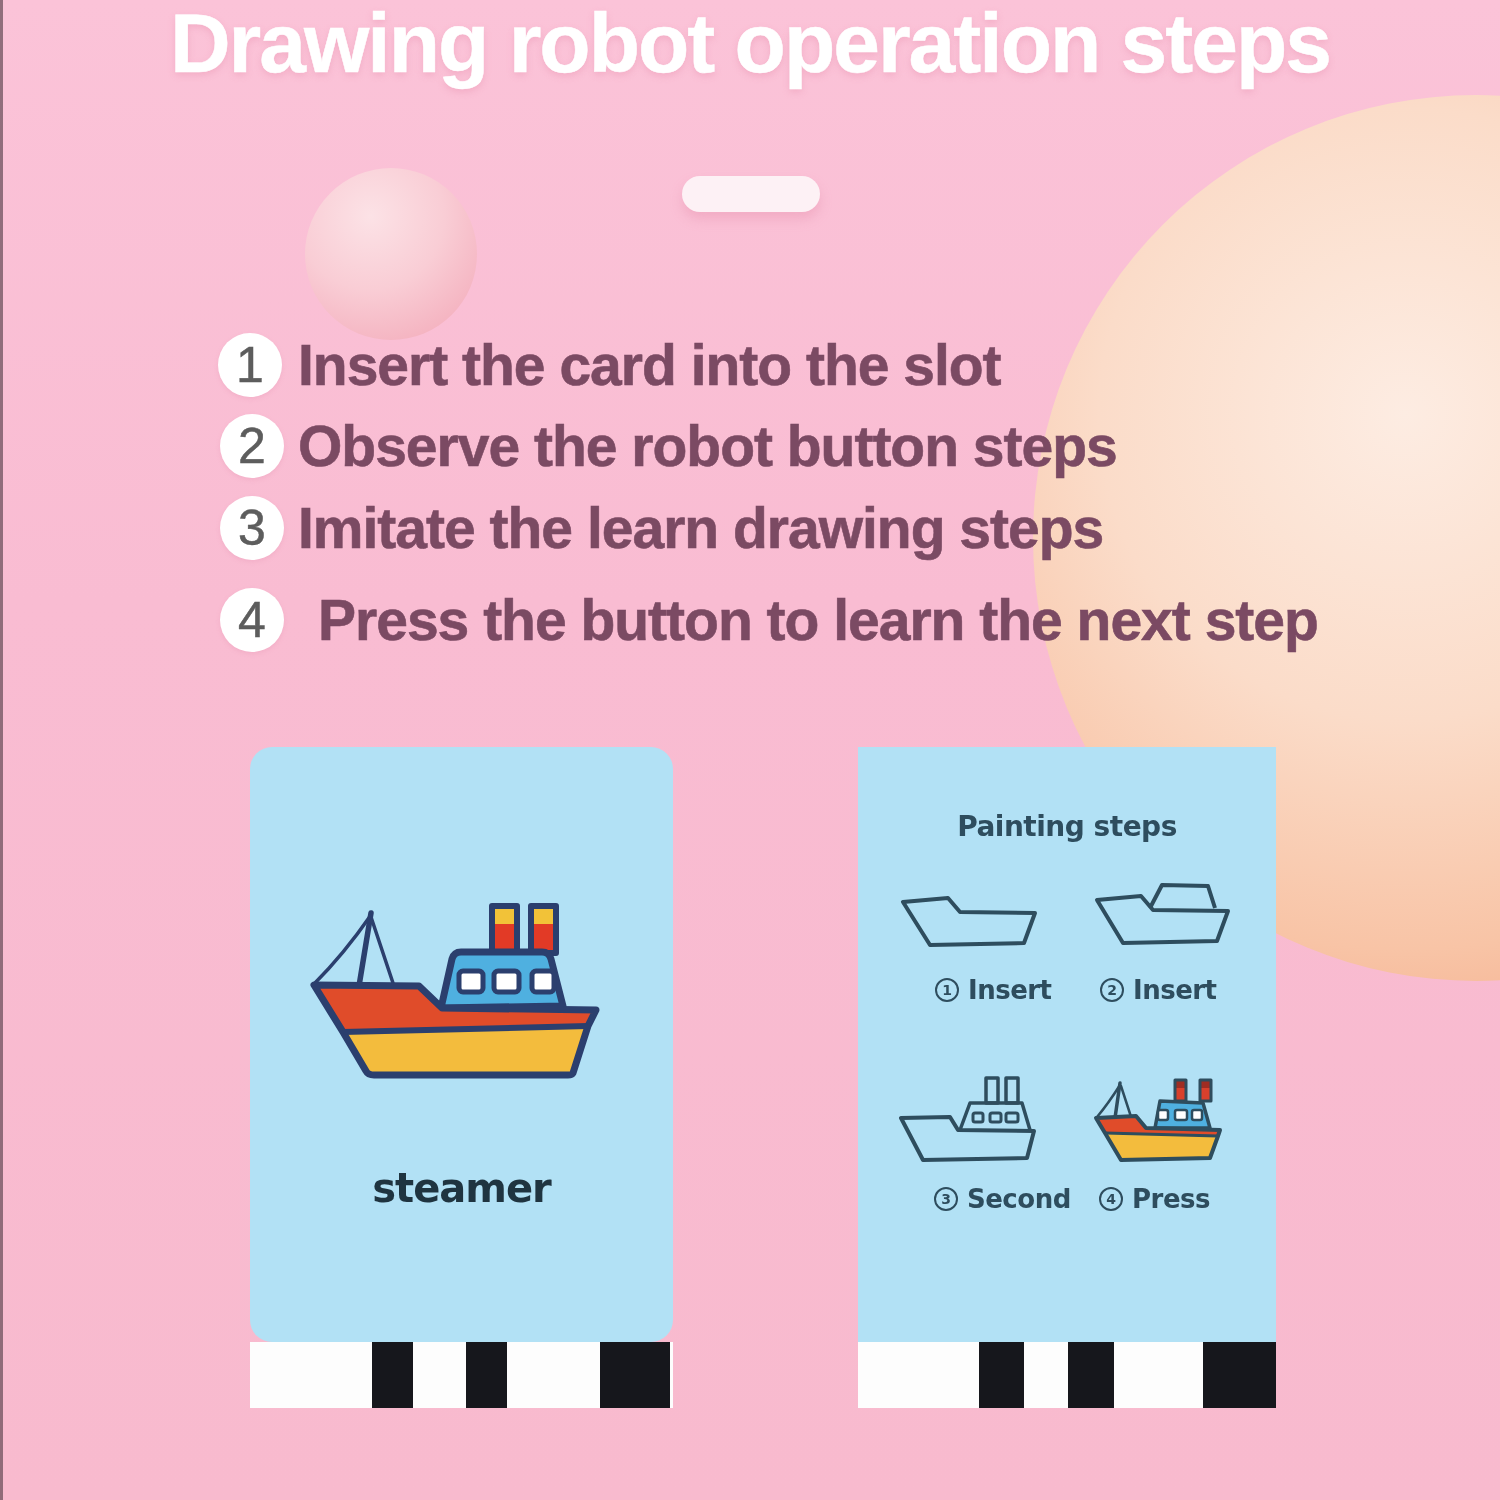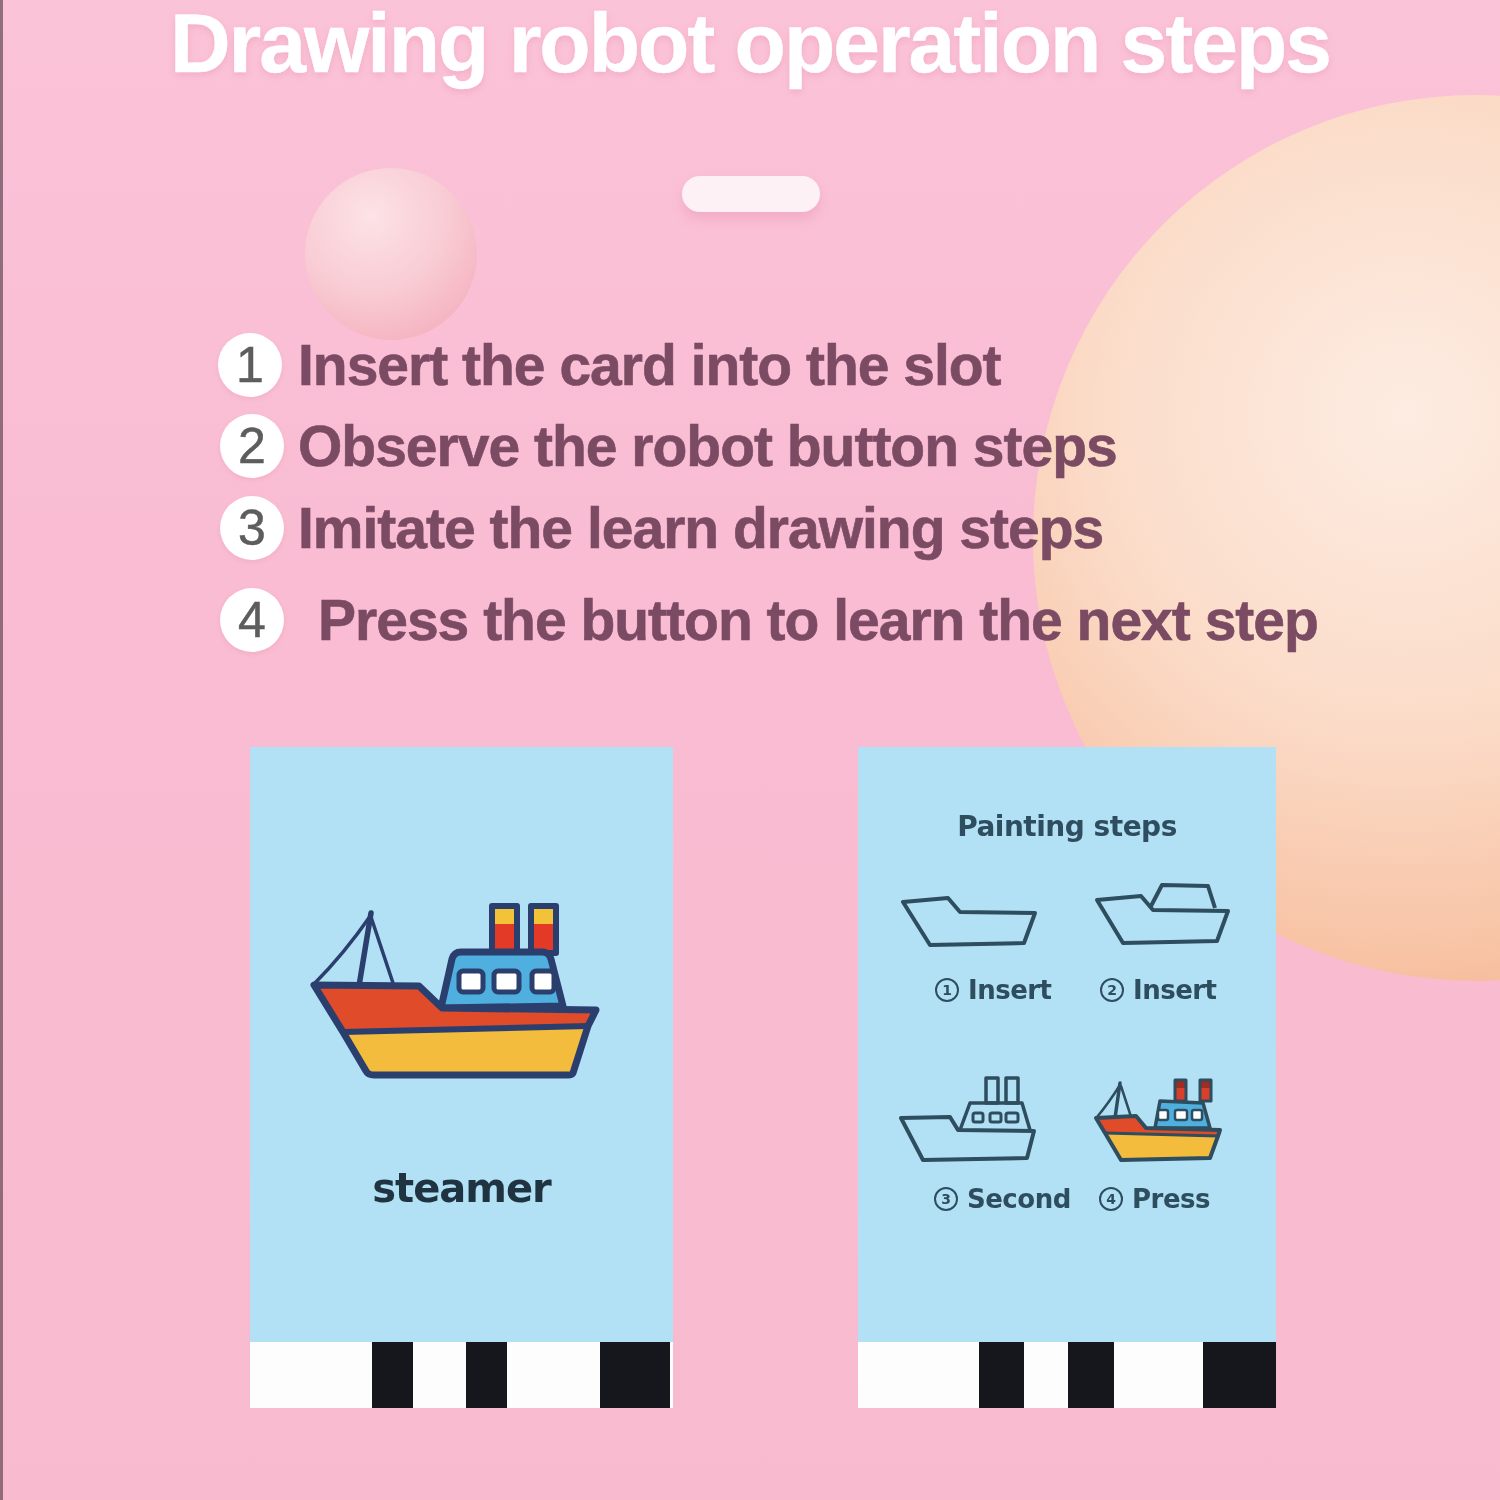--- a/index.html
+++ b/index.html
@@ -31,21 +31,21 @@
     box-shadow:0 2px 4px rgba(226,140,170,.25);}
   .step-label{height:68px;line-height:68px;font-size:57px;letter-spacing:-1px;
     color:#7b4a63;-webkit-text-stroke:.6px #7b4a63;white-space:nowrap;font-weight:bold;}
   .c1{left:218px;top:333px;} .t1{left:298px;top:331px;}
   .c2{left:220px;top:414px;} .t2{left:298px;top:412px;}
   .c3{left:220px;top:496px;} .t3{left:298px;top:494px;}
   .c4{left:220px;top:588px;} .t4{left:298px;top:586px;margin-left:20px;}
 
   
   .card{top:747px;height:595px;background:#b2e1f5;}
-  .card-left{left:250px;width:423px;}
+  .card-left{left:250px;width:423px;border-radius:22px;}
   .card-right{left:858px;width:418px;}
   .barcode{position:absolute;left:0;top:595px;width:100%;height:66px;background:#fdfdfd;}
   .bar{position:absolute;top:0;height:66px;background:#16171c;}
 
   .caption{position:absolute;left:0;top:418px;width:100%;text-align:center;
     font-family:"DejaVu Sans",sans-serif;font-size:40px;font-weight:700;
     letter-spacing:-1px;color:#1f3440;}
   .pcard-title{position:absolute;left:0;top:63px;width:100%;text-align:center;
     font-family:"DejaVu Sans",sans-serif;font-size:28px;font-weight:700;
     letter-spacing:-.5px;color:#2e4d5e;}

